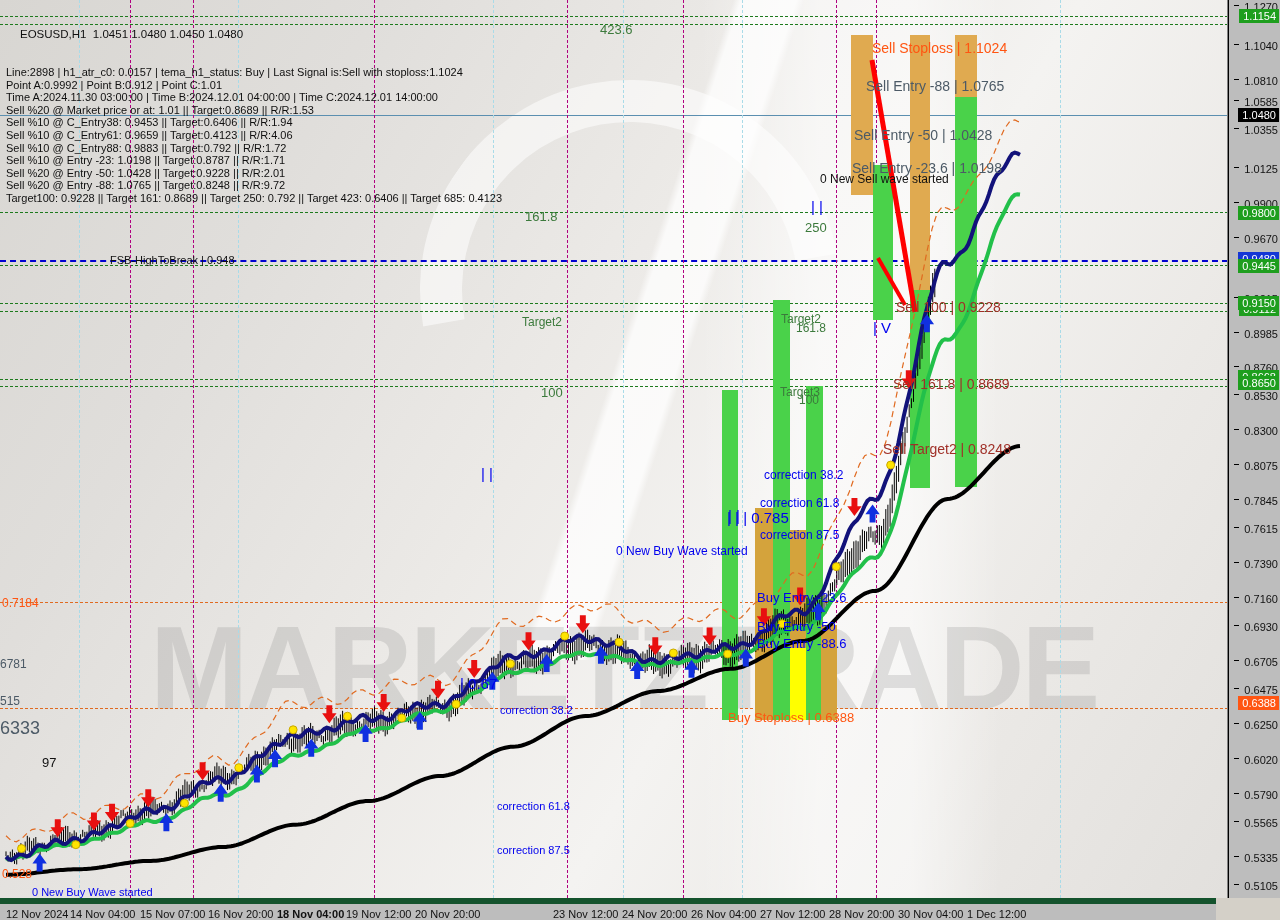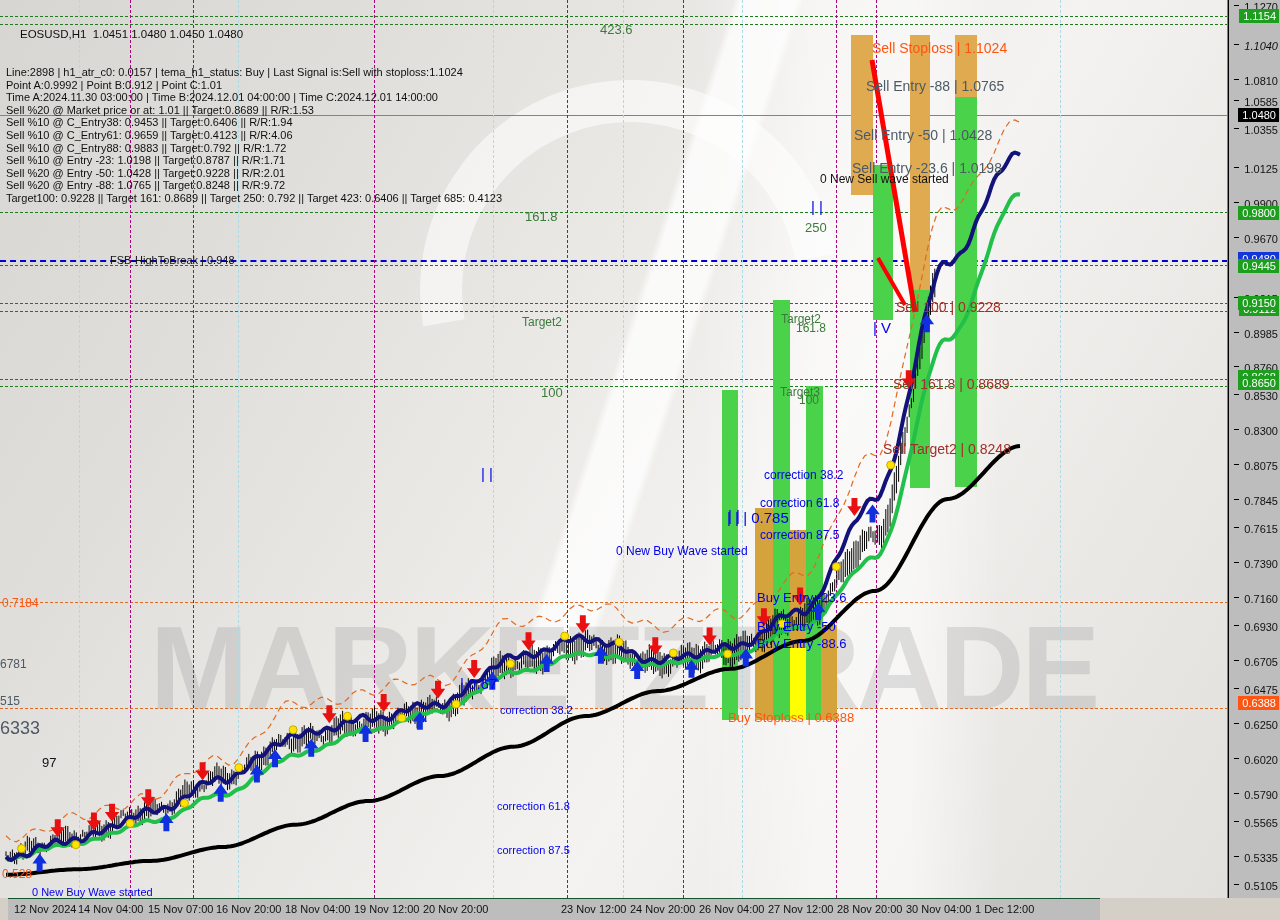--- a/index.html
+++ b/index.html
@@ -113,24 +113,24 @@
     font-size:11px; color:#fff;
     text-align:right; white-space:nowrap;
   }
   .pbox-black  { background:#000; }
   .pbox-green  { background:#1e9e1e; }
   .pbox-blue   { background:#1436d6; }
   .pbox-orange { background:#ff5512; }
 
   
   #tscale {
-    position:absolute; left:8px; bottom:0;
-    width:1092px; height:22px;
+    position:absolute; left:0; bottom:0;
+    width:1216px; height:22px;
     background:#bdbdbd;
-    border-top:1px solid #14532d;
+    border-top:6px solid #14532d;
   }
   .ttick { position:absolute; top:4px; font-size:11px; color:#111; white-space:nowrap; }
 
   svg.overlay { position:absolute; left:0; top:0; width:1228px; height:898px; overflow:visible; }
 </style>
 </head>
 <body>
 
 <div id="root">
 
@@ -734,21 +734,21 @@
     </div>
   </div>
 
   <div id="hdr">
     <div class="title">EOSUSD,H1  1.0451 1.0480 1.0450 1.0480</div>
     <div id="hdrLines"><div class="hdr-line">Line:2898 | h1_atr_c0: 0.0157 | tema_h1_status: Buy | Last Signal is:Sell with stoploss:1.1024</div><div class="hdr-line">Point A:0.9992 | Point B:0.912 | Point C:1.01</div><div class="hdr-line">Time A:2024.11.30 03:00:00 | Time B:2024.12.01 04:00:00 | Time C:2024.12.01 14:00:00</div><div class="hdr-line">Sell %20 @ Market price or at: 1.01 || Target:0.8689 || R/R:1.53</div><div class="hdr-line">Sell %10 @ C_Entry38: 0.9453 || Target:0.6406 || R/R:1.94</div><div class="hdr-line">Sell %10 @ C_Entry61: 0.9659 || Target:0.4123 || R/R:4.06</div><div class="hdr-line">Sell %10 @ C_Entry88: 0.9883 || Target:0.792 || R/R:1.72</div><div class="hdr-line">Sell %10 @ Entry -23: 1.0198 || Target:0.8787 || R/R:1.71</div><div class="hdr-line">Sell %20 @ Entry -50: 1.0428 || Target:0.9228 || R/R:2.01</div><div class="hdr-line">Sell %20 @ Entry -88: 1.0765 || Target:0.8248 || R/R:9.72</div><div class="hdr-line">Target100: 0.9228 || Target 161: 0.8689 || Target 250: 0.792 || Target 423: 0.6406 || Target 685: 0.4123</div></div>
   </div>
 
   <div id="pscale">
       <div class="ptick" style="top: 1px;"><span class="dash"></span><span>1.1270</span></div>
-      <div class="ptick" style="top: 40px; font-style: italic;"><span class="dash"></span><span>1.1040</span></div>
+      <div class="ptick" style="top: 40px;"><span class="dash"></span><span>1.1040</span></div>
       <div class="ptick" style="top: 75px;"><span class="dash"></span><span>1.0810</span></div>
       <div class="ptick" style="top: 96px;"><span class="dash"></span><span>1.0585</span></div>
       <div class="ptick" style="top: 124px;"><span class="dash"></span><span>1.0355</span></div>
       <div class="ptick" style="top: 163px;"><span class="dash"></span><span>1.0125</span></div>
       <div class="ptick" style="top: 198px;"><span class="dash"></span><span>0.9900</span></div>
       <div class="ptick" style="top: 233px;"><span class="dash"></span><span>0.9670</span></div>
       <div class="ptick" style="top: 293px;"><span class="dash"></span><span>0.9215</span></div>
       <div class="ptick" style="top: 328px;"><span class="dash"></span><span>0.8985</span></div>
       <div class="ptick" style="top: 362px;"><span class="dash"></span><span>0.8760</span></div>
       <div class="ptick" style="top: 390px;"><span class="dash"></span><span>0.8530</span></div>
@@ -776,21 +776,21 @@
       <div class="pbox pbox-green" style="top: 296px;">0.9150</div>
       <div class="pbox pbox-green" style="top: 370px;">0.8668</div>
       <div class="pbox pbox-green" style="top: 376px;">0.8650</div>
       <div class="pbox pbox-orange" style="top: 696px;">0.6388</div>
     </div>
   <div id="tscale">
       <div class="ttick" style="left: 6px;">12 Nov 2024</div>
       <div class="ttick" style="left: 70px;">14 Nov 04:00</div>
       <div class="ttick" style="left: 140px;">15 Nov 07:00</div>
       <div class="ttick" style="left: 208px;">16 Nov 20:00</div>
-      <div class="ttick" style="left: 277px;">18 Nov 04:00</div>
+      <div class="ttick" style="left: 277px; font-weight: bold;">18 Nov 04:00</div>
       <div class="ttick" style="left: 346px;">19 Nov 12:00</div>
       <div class="ttick" style="left: 415px;">20 Nov 20:00</div>
       <div class="ttick" style="left: 484px; margin-top: 48px;">22 Nov 04:00</div>
       <div class="ttick" style="left: 553px;">23 Nov 12:00</div>
       <div class="ttick" style="left: 622px; text-align: center;">24 Nov 20:00</div>
       <div class="ttick" style="left: 691px;">26 Nov 04:00</div>
       <div class="ttick" style="left: 760px;">27 Nov 12:00</div>
       <div class="ttick" style="left: 829px;">28 Nov 20:00</div>
       <div class="ttick" style="left: 898px;">30 Nov 04:00</div>
       <div class="ttick" style="left: 967px;">1 Dec 12:00</div>

